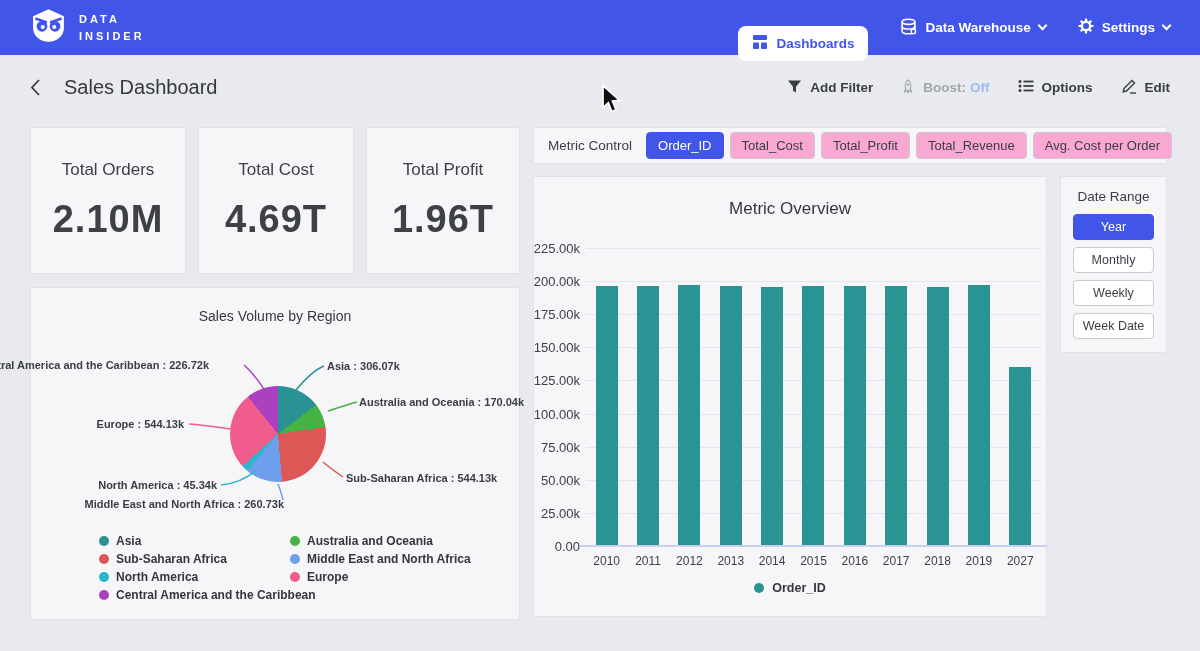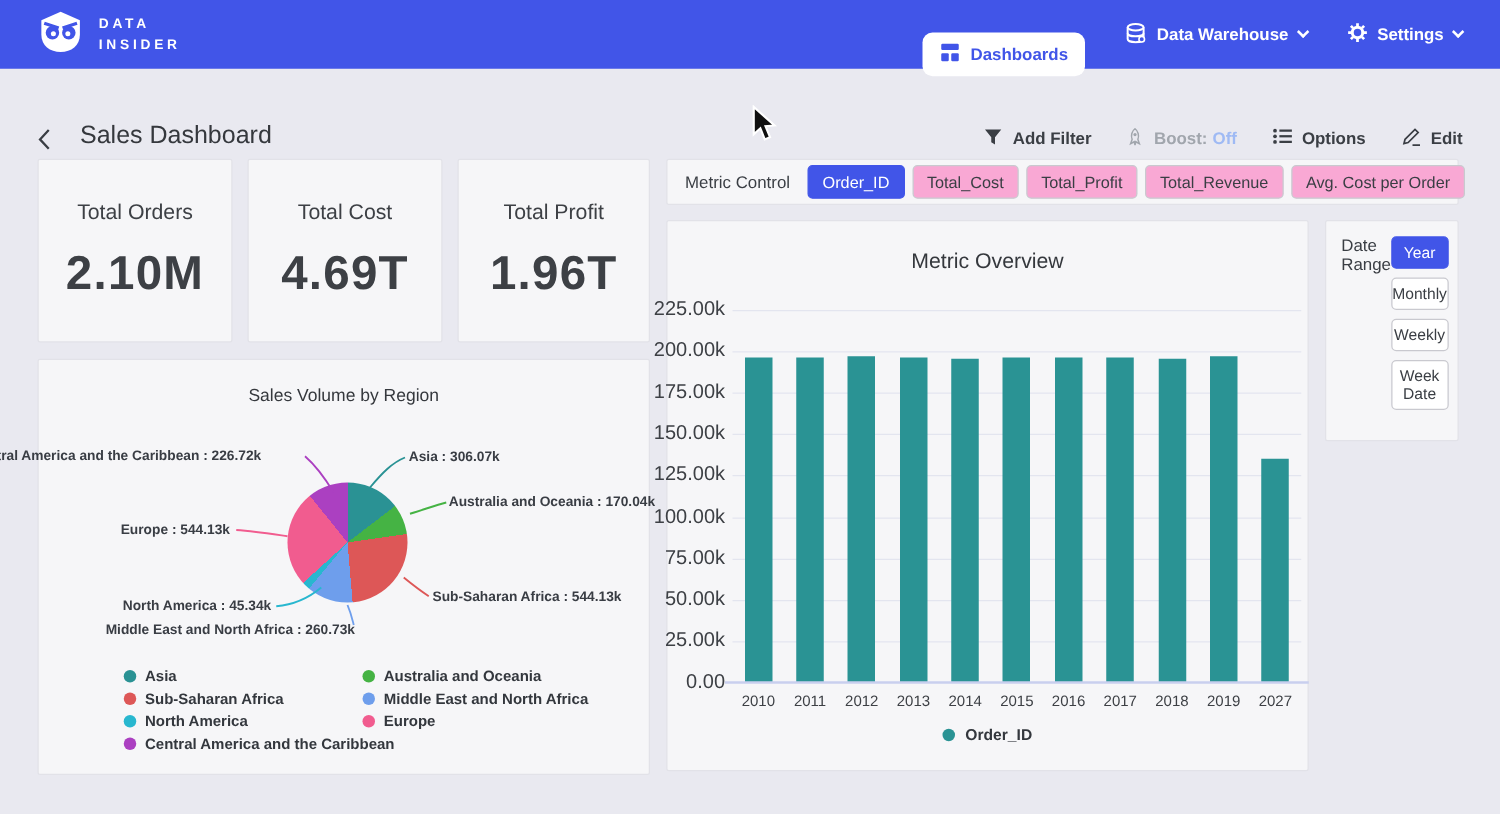--- a/index.html
+++ b/index.html
@@ -18,21 +18,21 @@
   .nav-right { margin-left:auto; display:flex; align-items:center; gap:32px; }
   .nav-pill { background:#fff; color:#4155e8; border:none; border-radius:8px;
     padding:8px 14px; display:flex; align-items:center; gap:8px;
     font-family:inherit; font-size:13.5px; font-weight:bold; cursor:pointer;margin-top:32px; }
   .nav-item { background:none; border:none; color:#fff; display:flex; align-items:center;
     gap:8px; font-family:inherit; font-size:13.5px; font-weight:bold; cursor:pointer; }
   .chev { width:7px; height:7px; border-right:2px solid #fff; border-bottom:2px solid #fff;
     transform:rotate(45deg); margin-top:-4px; }
   
   .pagehead { position:absolute; top:55px; left:0; width:1200px; height:65px;
-    display:flex; align-items:flex-end; padding:0 30px; }
+    display:flex; align-items:center; padding:0 30px; }
   .back-btn { background:none; border:none; cursor:pointer; display:flex; align-items:center; }
   .page-title { font-size:20px; color:#35383d; margin-left:24px; font-weight:normal; }
   .head-actions { margin-left:auto; display:flex; align-items:center; gap:28px; }
   .h-action { background:none; border:none; cursor:pointer; display:flex; align-items:center;
     gap:8px; font-family:inherit; font-size:13.5px; font-weight:bold; color:#3a3e44; }
   .boost-label { color:#a1a6ad; }
   .boost-off { color:#9fbaf4; margin-left:-4px; }
   
   .card { position:absolute; background:#f6f6f8; border:1px solid #e2e2e8; border-radius:2px; }
   .kpi { display:flex; flex-direction:column; align-items:center; justify-content:center; gap:18px; }
@@ -56,27 +56,27 @@
   .dot { width:10px; height:10px; border-radius:50%; flex:none; }
   
   .chart-title { text-align:center; margin-top:22px; font-size:17px; color:#35383d; font-weight:normal; }
   .plot { position:absolute; left:52px; top:71px; width:455px; height:298px; }
   .gridline { position:absolute; left:0; right:0; height:1px; background:#e3e5ef; }
   .baseline { position:absolute; left:-6px; right:-6px; bottom:-1px; height:2px; background:#c9cfee; }
   .bars { position:absolute; left:0; top:0; width:100%; height:100%; display:flex; align-items:flex-end; }
   .bar-slot { flex:1; display:flex; justify-content:center; align-items:flex-end; height:100%; }
   .bar { width:22px; background:#2a9394; cursor:pointer; }
   .ylabels { position:absolute; left:6px; top:71px; width:40px; height:298px; }
-  .ylabel { position:absolute; right:0; transform:translateY(-50%); font-size:16px; color:#3d4045; }
+  .ylabel { position:absolute; right:0; transform:translateY(-50%); font-size:13px; color:#3d4045; }
   .xlabels { position:absolute; left:52px; top:377px; width:455px; display:flex; }
   .xlabel { flex:1; text-align:center; font-size:12px; color:#3d4045; }
   .bar-legend { position:absolute; left:0; right:0; top:404px; display:flex; justify-content:center;
     align-items:center; gap:8px; font-size:12.5px; font-weight:bold; color:#33373d; }
   
-  .daterange { padding:12px; display:flex; flex-direction:row; }
+  .daterange { padding:12px; display:flex; flex-direction:column;align-items:center; }
   .dr-label { font-size:13.5px; color:#3a3e44; margin-bottom:10px; }
   .date-btn { width:100%; background:#fff; border:1px solid #c9c9cf; border-radius:4px;
     color:#3a3e44; font-family:inherit; font-size:12.5px; padding:5px 0; margin-bottom:7px;
     cursor:pointer; text-align:center; }
   .date-btn.selected { background:#4155e8; border-color:#4155e8; color:#fff; }
   .cursor { position:absolute; left:601px; top:84px; z-index:99; pointer-events:none; }
 </style>
 </head>
 <body>
 

